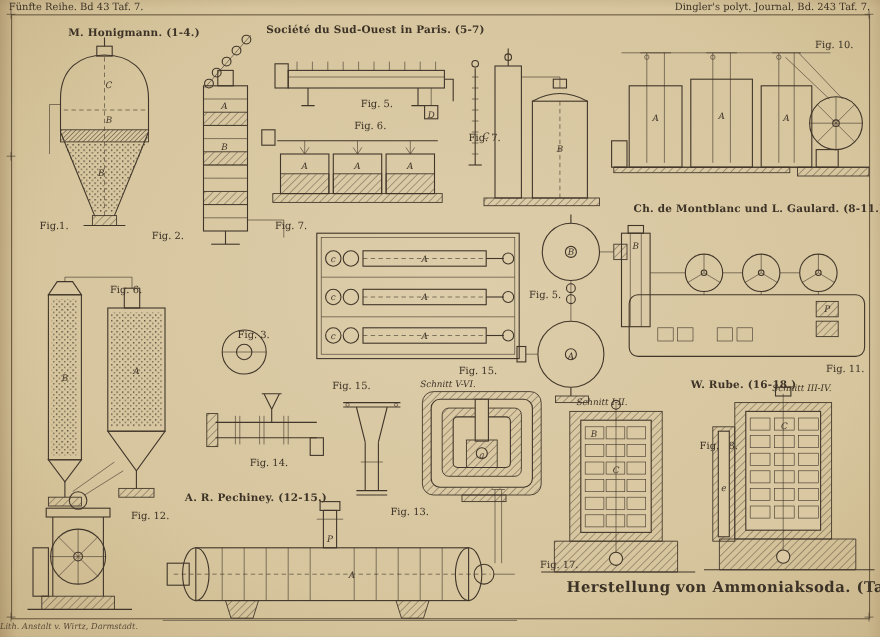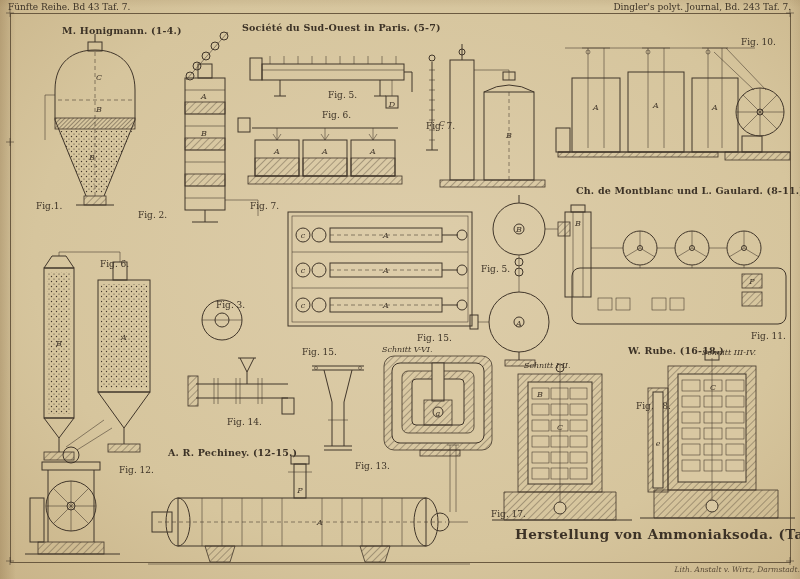--- a/index.html
+++ b/index.html
@@ -10,21 +10,21 @@
       linear-gradient(180deg, rgba(125,95,55,.10) 0px, rgba(125,95,55,0) 8px),
       radial-gradient(ellipse at 52% 45%, #ddcdaa 0%, #d6c59d 65%, #c9b489 100%);
     font-family:"DejaVu Serif", serif;color:#3c3226;text-decoration:underline;}
   .frame{position:absolute;left:10px;top:13px;width:779px;height:548px;
     border:1px solid #6b5a40;}
   .lbl{position:absolute;font-size:9px;line-height:10px;white-space:nowrap;color:#3c3226;}
   .sec{font-size:9.5px;font-weight:bold;letter-spacing:.2px;}
   .hdr{font-size:9px;}
   .schnitt{font-size:8px;font-style:italic;}
   .title{font-size:13.5px;font-weight:bold;letter-spacing:.4px;}
-  .imprint{font-size:7.5px;font-style:italic;color:#5a4c38;text-align:right;width:800px;}
+  .imprint{font-size:7.5px;font-style:italic;color:#5a4c38;text-align:left;width:800px;}
   svg.draw{position:absolute;left:0;top:0;}
   .ln{stroke:#41362a;stroke-width:1;fill:none;}
   .thin{stroke-width:.55;}
   .dash{stroke-dasharray:4 3;}
   .fillH{fill:url(#hatch);stroke:#41362a;stroke-width:.8;}
   .fillHd{fill:url(#hatchD);stroke:#41362a;stroke-width:.8;}
   .fillD{fill:url(#dots);stroke:none;}
   .paper{fill:#d9c8a2;stroke:#41362a;stroke-width:1;}
   text.ann{font:italic 8px "DejaVu Serif",serif;fill:#41362a;text-anchor:middle;}
 </style>

